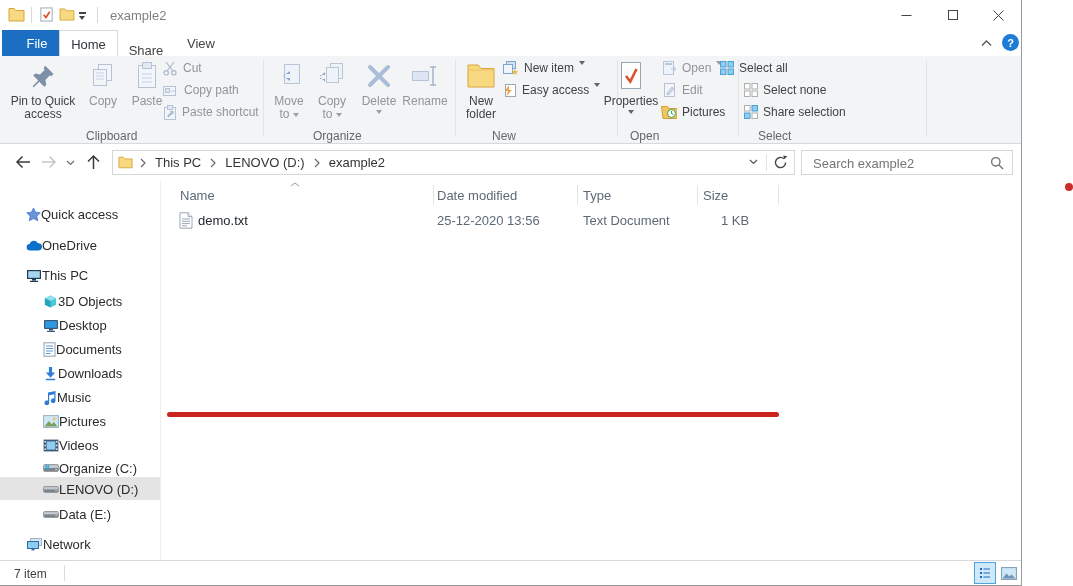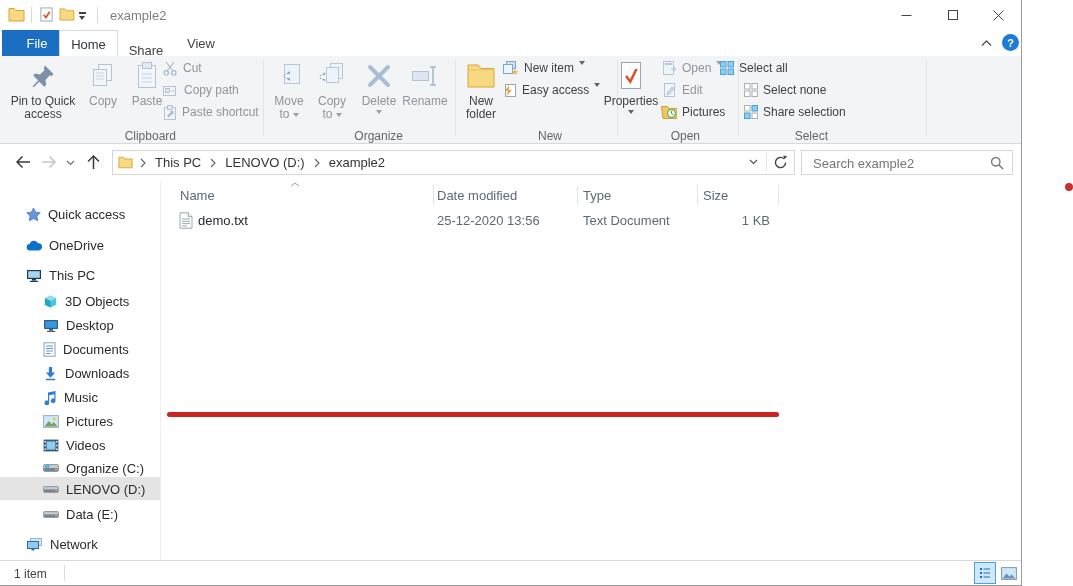--- a/index.html
+++ b/index.html
@@ -16,21 +16,21 @@
   #tabrow{left:0;top:30px;width:1022px;height:26px;background:#fff;}
   .tab{position:absolute;top:0;height:26px;display:flex;align-items:center;justify-content:center;
        font-size:13px;color:#444;}
   #tab-file{left:2px;width:70px;background:#1b6ec2;color:#fff;}
   #tab-home{left:59px;width:57px;background:#fff;border:1px solid #d8d9da;border-bottom:none;color:#31373d;}
   #tab-share{left:120px;width:52px;margin-top:7px;}
   #tab-view{left:176px;width:50px;}
   
   #ribbon{left:0;top:56px;width:1022px;height:87px;background:#f3f4f5;border-bottom:1px solid #d8d9da;}
   .gsep{position:absolute;top:4px;width:1px;height:76px;background:#e2e3e4;}
-  .glabel{position:absolute;top:73px;height:14px;font-size:12px;color:#64686c;text-align:right;}
+  .glabel{position:absolute;top:73px;height:14px;font-size:12px;color:#64686c;text-align:left;}
   .bb{position:absolute;top:3px;display:flex;flex-direction:column;align-items:center;
       font-size:12px;line-height:13px;text-align:center;color:#3f4347;white-space:nowrap;}
   .bb .ic{height:34px;display:flex;align-items:center;justify-content:center;margin-bottom:2px;}
   .bb.dis{color:#8f959c;}
   .sb{position:absolute;display:flex;align-items:flex-start;gap:5px;height:20px;font-size:12px;
       color:#3f4347;white-space:nowrap;}
   .sb.dis{color:#8f959c;}
   .car{width:0;height:0;border-left:3.5px solid transparent;border-right:3.5px solid transparent;
        border-top:4px solid #606468;}
   .car.d{border-top-color:#9aa0a8;}
@@ -40,21 +40,21 @@
   #addressbar{position:absolute;left:112px;top:6px;width:683px;height:25px;background:#fff;
       border:1px solid #d6d6d6;display:flex;align-items:center;box-sizing:border-box;}
   .crumbtxt{font-size:13px;color:#343434;padding:0 5px;}
   #searchbox{position:absolute;left:801px;top:6px;width:212px;height:25px;background:#fff;
       border:1px solid #d6d6d6;box-sizing:border-box;}
   #searchbox input{border:none;outline:none;width:180px;height:21px;margin:1px 0 0 9px;
       font-size:13px;color:#767676;font-family:"Liberation Sans",sans-serif;background:transparent;}
   
   #content{left:0;top:181px;width:1022px;height:379px;background:#fff;}
   #sidesep{position:absolute;left:160px;top:0;width:1px;height:379px;background:#efefef;}
-  .side{position:absolute;display:flex;align-items:center;gap:7px;height:22px;font-size:13px;color:#2b2b2b;}
+  .side{position:absolute;display:flex;align-items:center;height:22px;font-size:13px;color:#2b2b2b;}
   .hsep{position:absolute;top:4px;width:1px;height:20px;background:#e4e4e4;}
   .hdr{position:absolute;top:7px;font-size:13px;color:#5c6a77;}
   .cell{position:absolute;top:32px;font-size:13px;color:#5c6a77;}
   
   #statusbar{left:0;top:560px;width:1022px;height:25px;background:#fff;border-top:1px solid #d8d9da;}
   
   .winborder{background:#9b9b9b;}
   .annot-line{position:absolute;left:167px;top:231px;width:612px;height:5px;background:#cb231e;border-radius:2.5px;}
   .annot-dot{position:absolute;left:1065px;top:183px;width:8px;height:8px;border-radius:50%;background:#c9302c;}
   .helpbtn{width:17px;height:17px;border-radius:50%;background:#1c7cd6;color:#fff;font-size:11px;
@@ -621,27 +621,27 @@
             <line x1="3" y1="7" x2="11" y2="7"></line>
             <line x1="3" y1="9.3" x2="11" y2="9.3"></line>
             <line x1="3" y1="11.6" x2="11" y2="11.6"></line>
             <line x1="3" y1="13.9" x2="8" y2="13.9"></line>
           </g>
         </svg>
     </div>
     <div class="cell" style="left:198px;color:#24292e">demo.txt</div>
     <div class="cell" style="left:437px">25-12-2020 13:56</div>
     <div class="cell" style="left:583px">Text Document</div>
-    <div class="cell" style="left:700px;width:70px;text-align:right">1 KB</div>
+    <div class="cell" style="left:700px;width:70px;text-align:center">1 KB</div>
 
     <div class="annot-line"></div>
   </div>
 
   <div class="a" id="statusbar">
-    <div class="a" style="left:14px;top:6px;font-size:12px;color:#3f3f41">1 item</div>
+    <div class="a" style="left:14px;top:6px;font-size:12px;color:#3f3f41">7 item</div>
     <div class="a" style="left:64px;top:4px;width:1px;height:16px;background:#dcdcdc"></div>
     <div class="viewbtn" style="left:974px;top:1px;width:22px;height:22px;background:#cde9fb;border:1px solid #4ca2da">
       <svg width="12" height="12" viewBox="0 0 12 12">
           <g fill="#1c6ac0">
             <rect x="1" y="1" width="2" height="2"></rect>
             <rect x="1" y="5" width="2" height="2"></rect>
             <rect x="1" y="9" width="2" height="2"></rect>
           </g>
           <g stroke="#1c6ac0">
             <line x1="4.5" y1="2" x2="11" y2="2"></line>

